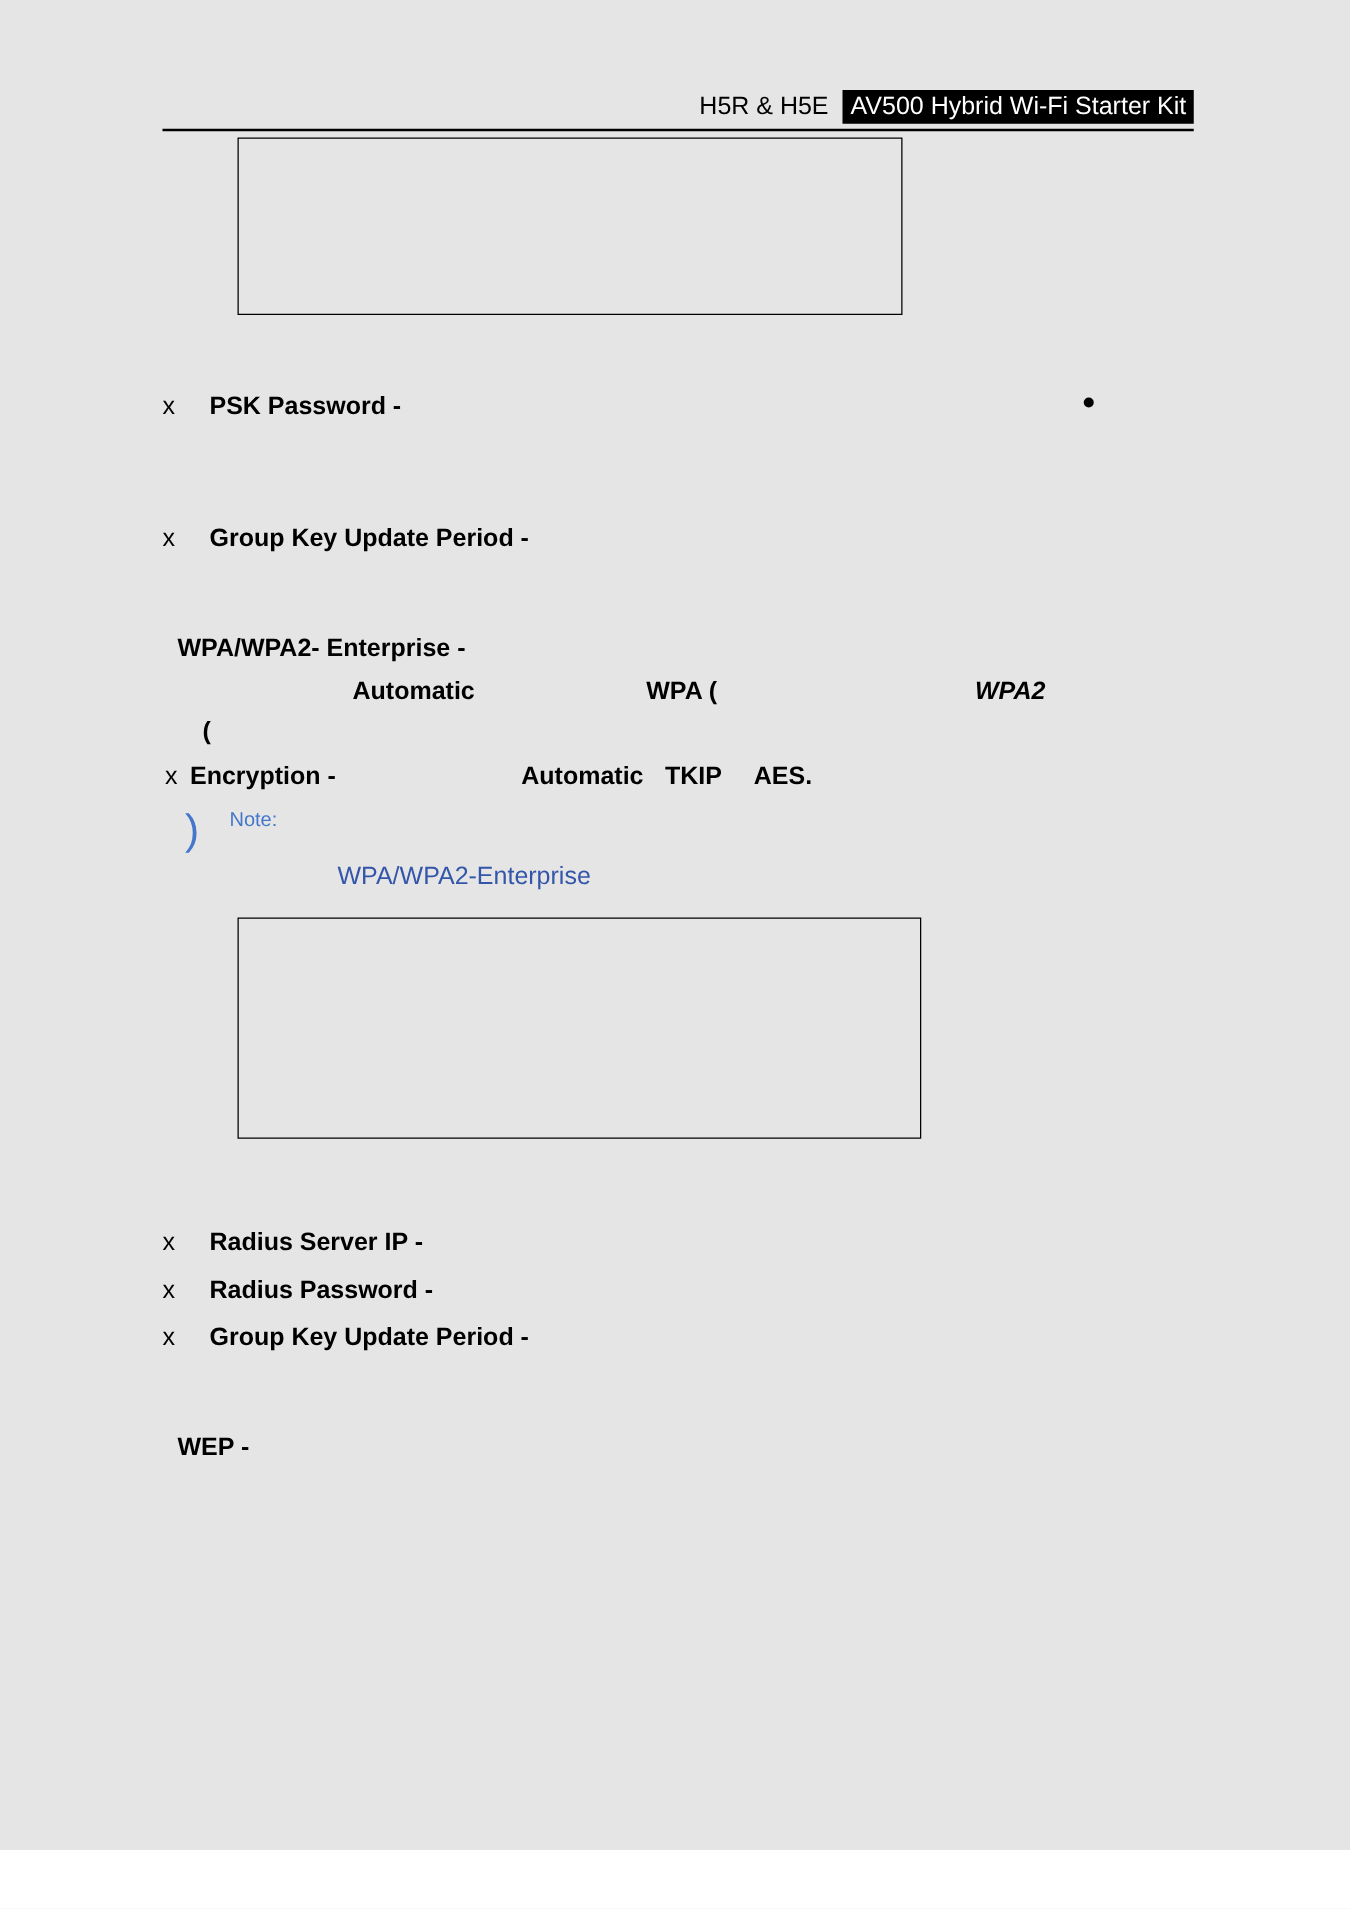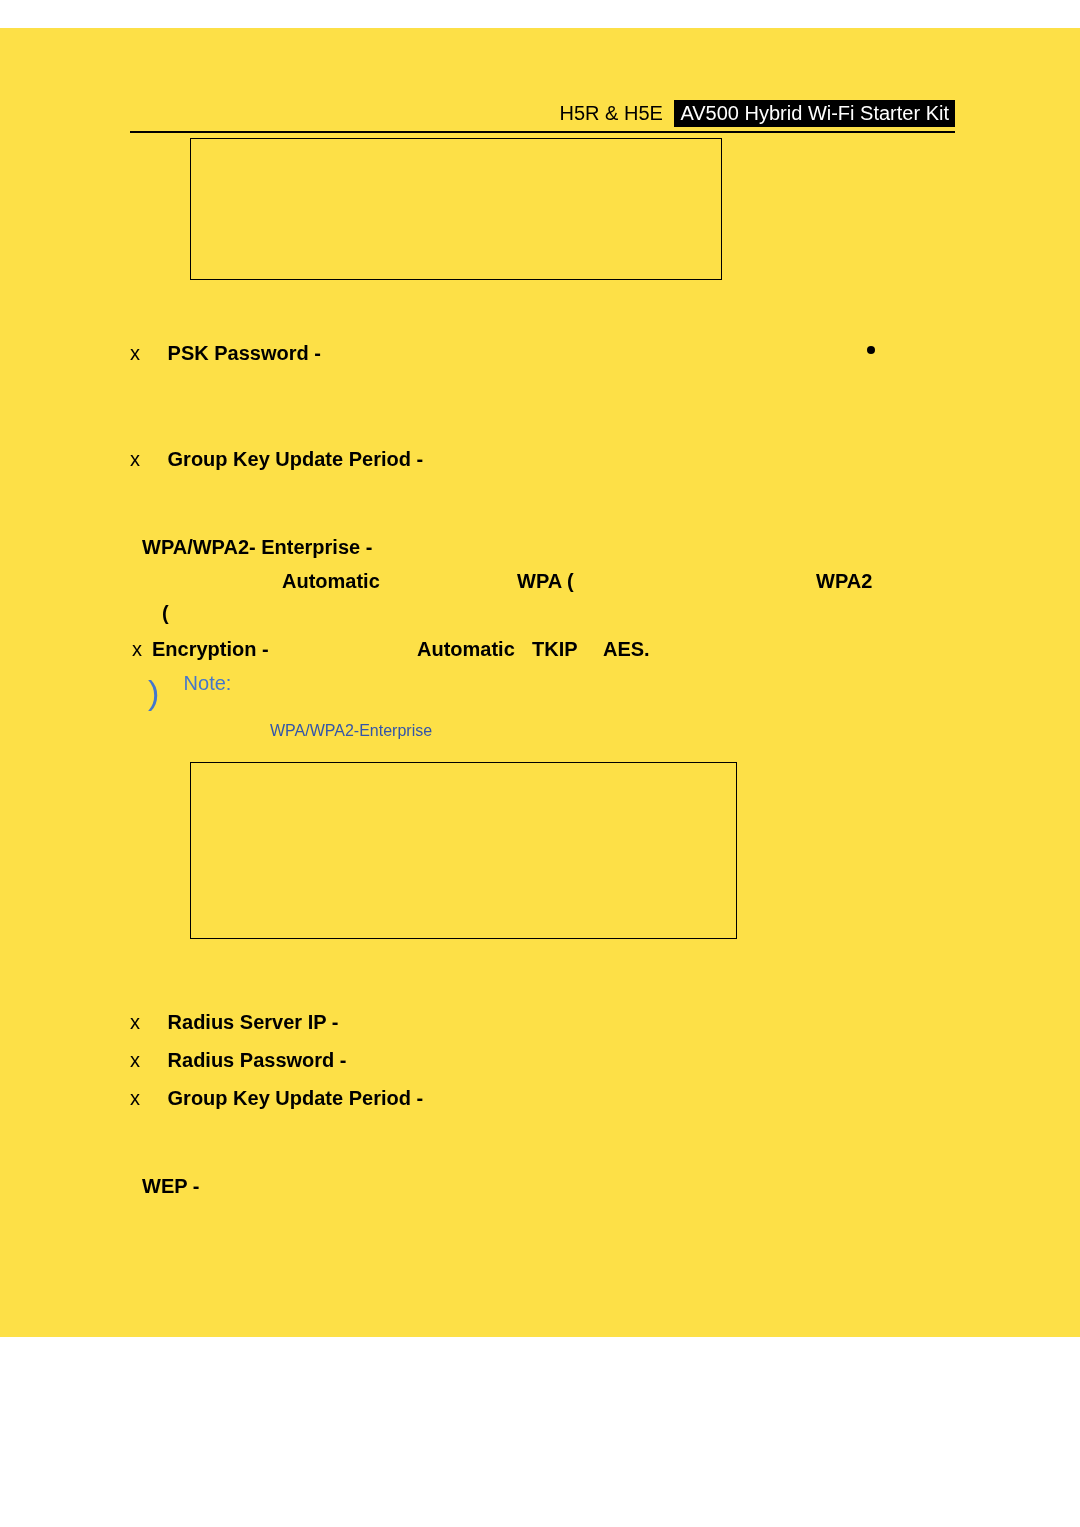--- a/index.html
+++ b/index.html
@@ -4,24 +4,23 @@
 <style>
   body {
     margin: 0;
     padding: 0;
     font-family: Arial, sans-serif;
     background: #fff;
     color: #000;
   }
   .page {
     width: 1080px;
-    height: 1309px;
+    height: 1480px;
     position: relative;
-    background: #fde047;
-    margin-top: 28px;
+    background: #e5e5e5;
   }
   .header {
     position: absolute;
     top: 72px;
     left: 130px;
     right: 125px;
     border-bottom: 2px solid #000;
     padding-bottom: 4px;
     text-align: right;
     font-size: 20px;
@@ -64,25 +63,25 @@
   }
   .note-icon {
     display: inline-block;
     font-size: 34px;
     color: #4477cc;
     font-weight: normal;
     vertical-align: top;
   }
   .note-label {
     color: #4477cc;
-    font-size: 20px;
+    font-size: 16px;
   }
   .note-link {
     color: #3355aa;
-    font-size: 16px;
+    font-size: 20px;
   }
   .img-box2 {
     border: 1px solid #000;
     width: 545px;
     height: 175px;
     margin-left: 60px;
     margin-top: 20px;
   }
   .bold {
     font-weight: bold;
@@ -115,21 +114,21 @@
     </div>
 
     <div class="row" style="margin-top:62px;">
       <span class="bold">WPA/WPA2- Enterprise -</span>
     </div>
 
 
     <div class="row" style="margin-top:8px; position:relative; height:26px;">
       <span class="bold" style="position:absolute; left:140px;">Automatic</span>
       <span class="bold" style="position:absolute; left:375px;">WPA (</span>
-      <span class="bold" style="position:absolute; left:674px;">WPA2</span>
+      <span class="bold" style="position:absolute; left:638px;font-style:italic;">WPA2</span>
     </div>
 
     <div class="row" style="margin-top:6px;">
       <span class="bold" style="display:inline-block; margin-left:20px;">(</span>
     </div>
 
     <div class="row" style="margin-top:10px; position:relative; height:26px;">
       <span style="position:absolute; left:2px; width:20px;">x</span>
       <span class="bold" style="position:absolute; left:10px;">Encryption -</span>
       <span class="bold" style="position:absolute; left:275px;">Automatic</span>

